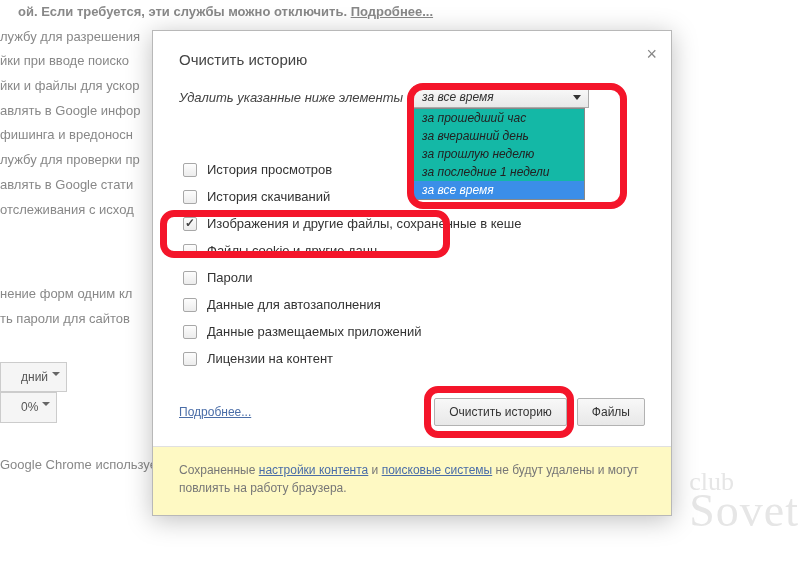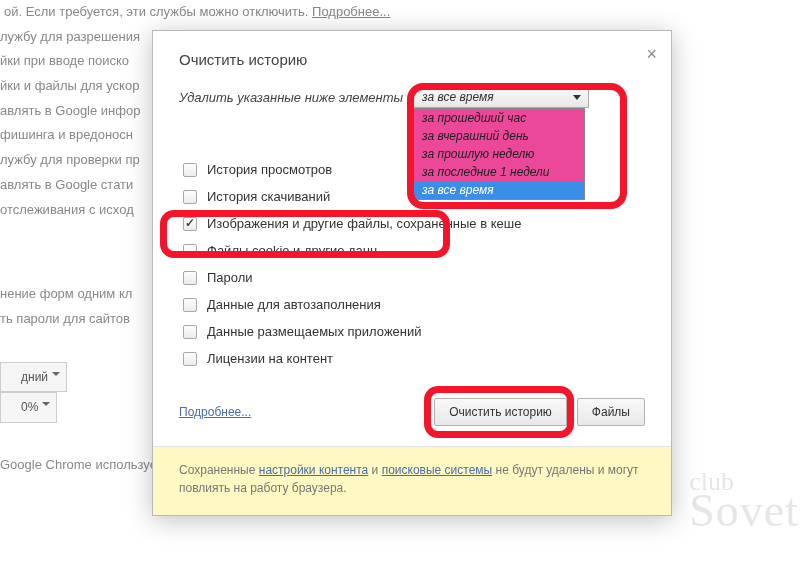--- a/index.html
+++ b/index.html
@@ -100,21 +100,21 @@
       border-left: 4px solid transparent;
       border-right: 4px solid transparent;
       border-top: 5px solid #333;
     }
     .time-dropdown {
       position: absolute;
       top: 22px;
       left: 0;
       width: 172px;
       border: 1px solid #888;
-      background: #ec4899;
+      background: #14b8a6;
       z-index: 200;
     }
     .time-option {
       padding: 2px 8px;
       font-size: 12px;
       color: #222;
       cursor: pointer;
     }
     .time-option.selected {
       background: #3b8ee8;
@@ -198,21 +198,21 @@
       z-index: 50;
       pointer-events: none;
     }
     .wm-top { font-size: 26px; }
     .wm-bottom { font-size: 46px; letter-spacing: 1px; }
   </style>
 </head>
 <body>
 
 <div class="background-page">
-  <div class="bg-line" style="padding-left:4px;">
+  <div class="bg-line" style="padding-left:18px;font-weight:bold;">
     <span>ой. Если требуется, эти службы можно отключить.</span>
     <span class="bg-link">Подробнее...</span>
   </div>
   <div class="bg-line">лужбу для разрешения</div>
   <div class="bg-line">йки при вводе поиско</div>
   <div class="bg-line">йки и файлы для ускор</div>
   <div class="bg-line">авлять в Google инфор</div>
   <div class="bg-line">фишинга и вредоносн</div>
   <div class="bg-line">лужбу для проверки пр</div>
   <div class="bg-line">авлять в Google стати</div>

